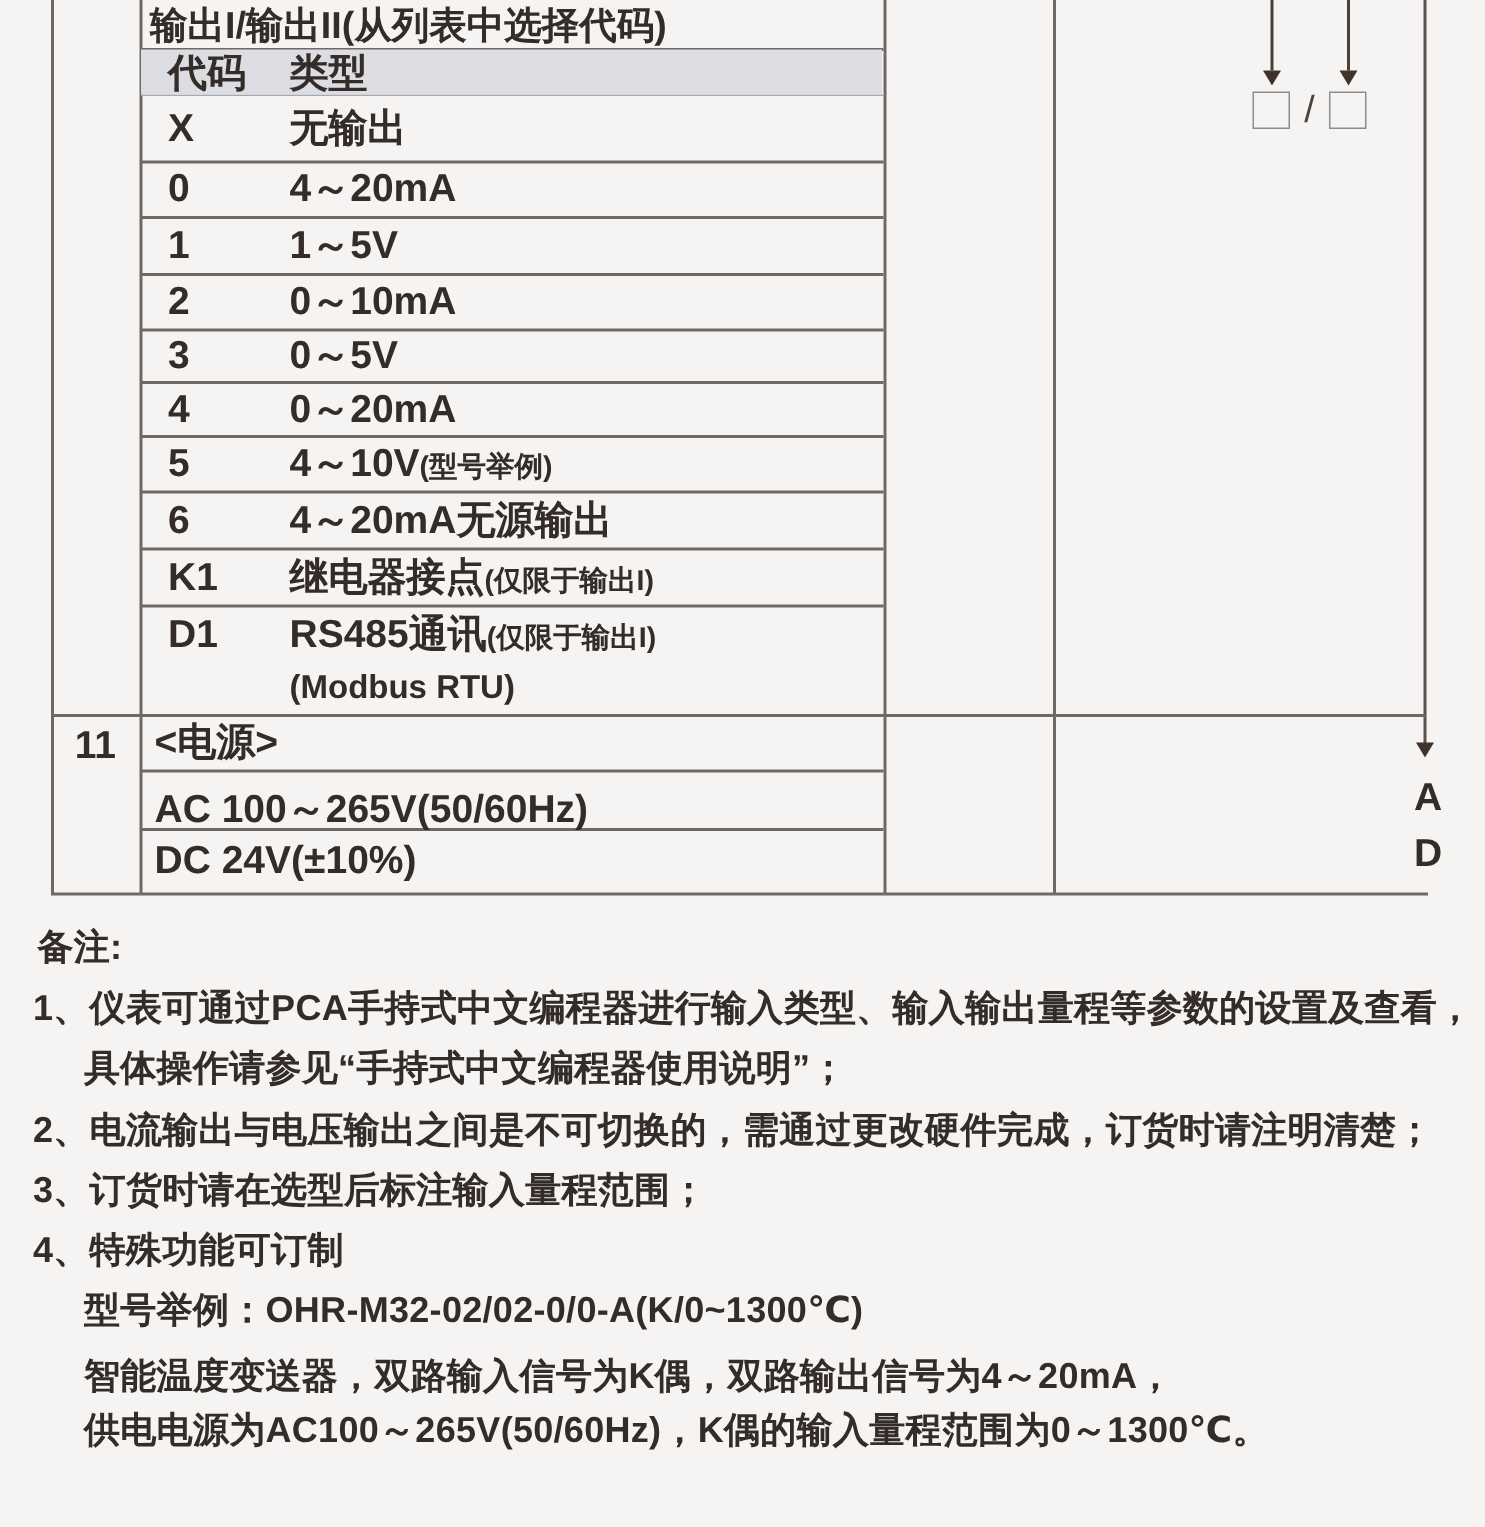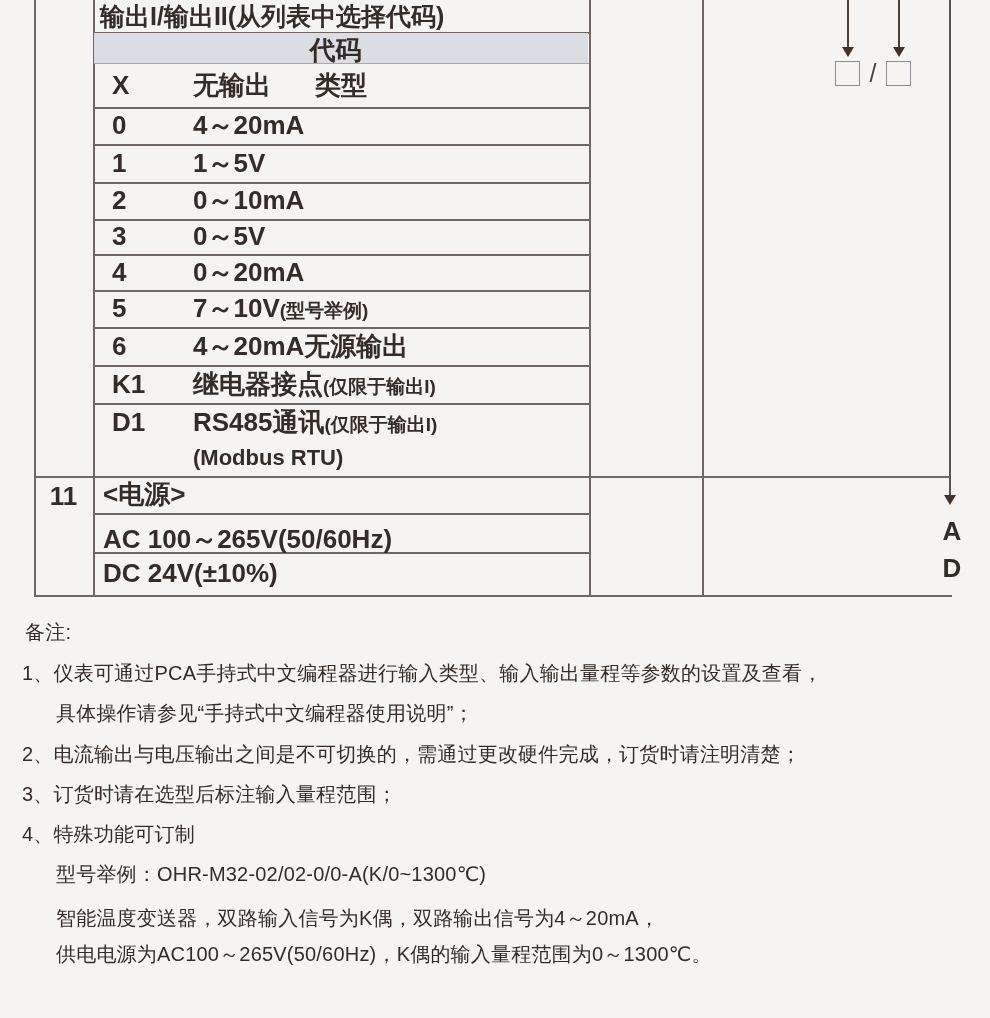--- a/index.html
+++ b/index.html
@@ -5,31 +5,31 @@
   html,body{margin:0;padding:0;}
   body{background:#f5f4f2;font-family:"Liberation Sans","DejaVu Sans",sans-serif;}
   #stage{position:relative;width:990px;height:1018px;background:#f5f4f2;overflow:hidden;color:#342c28;}
   .vl{position:absolute;width:1.5px;background:#6f6866;}
   .hl{position:absolute;height:1.5px;background:#6f6866;}
   .hl.lt{background:#a9a9ad;height:1px;}
   .trow{position:absolute;left:94px;width:494px;display:flex;align-items:center;font-size:26px;font-weight:600;}
   .trow .c{margin-left:18px;width:81px;flex:none;}
   .trow .t{flex:1;white-space:nowrap;}
   .sm{font-size:19px;font-weight:600;}
-  .hdr{background:#dcdde2;flex-direction:column;}
+  .hdr{background:#dcdde2;}
   .title-row span{margin-left:6px;white-space:nowrap;}
   .abs{position:absolute;white-space:nowrap;}
   .pw{margin-left:9px;white-space:nowrap;}
   .rowno{font-size:26px;font-weight:600;text-align:center;}
   .code-letter{font-size:26px;font-weight:600;text-align:center;}
   .sq{position:absolute;width:25px;height:25px;border:1.5px solid #8d8d91;background:transparent;box-sizing:border-box;}
   .arrowhead{position:absolute;width:0;height:0;border-left:6px solid transparent;border-right:6px solid transparent;border-top:10px solid #3f332c;}
   .shaft{position:absolute;width:2px;background:#4a3f39;}
   .slash{position:absolute;font-size:25px;font-weight:400;color:#4a423e;text-align:center;}
-  .note{position:absolute;font-size:20px;font-weight:400;line-height:28px;white-space:nowrap;letter-spacing:0.2px;}
+  .note{position:absolute;font-size:24px;font-weight:700;line-height:28px;white-space:nowrap;letter-spacing:0.2px;}
   .modbus{font-size:22px;font-weight:600;}
 </style>
 </head>
 <body>
 
 <div id="stage">
 
   <div class="vl" style="left:34px;top:0;height:596px;"></div>
   <div class="vl" style="left:93px;top:0;height:596px;"></div>
   <div class="vl" style="left:589px;top:0;height:596px;"></div>
@@ -80,21 +80,21 @@
   <div class="trow" style="top:219px;height:35px;">
     <span class="c">3</span>
     <span class="t"><span>0～5V</span></span>
   </div>
   <div class="trow" style="top:254px;height:36px;">
     <span class="c">4</span>
     <span class="t"><span>0～20mA</span></span>
   </div>
   <div class="trow" style="top:290px;height:37px;">
     <span class="c">5</span>
-    <span class="t"><span>7～10V</span><span class="sm">(型号举例)</span></span>
+    <span class="t"><span>4～10V</span><span class="sm">(型号举例)</span></span>
   </div>
   <div class="trow" style="top:327px;height:38px;">
     <span class="c">6</span>
     <span class="t"><span>4～20mA无源输出</span></span>
   </div>
   <div class="trow" style="top:365px;height:38px;">
     <span class="c">K1</span>
     <span class="t"><span>继电器接点</span><span class="sm">(仅限于输出I)</span></span>
   </div>
   <div class="trow" style="top:403px;height:38px;">

